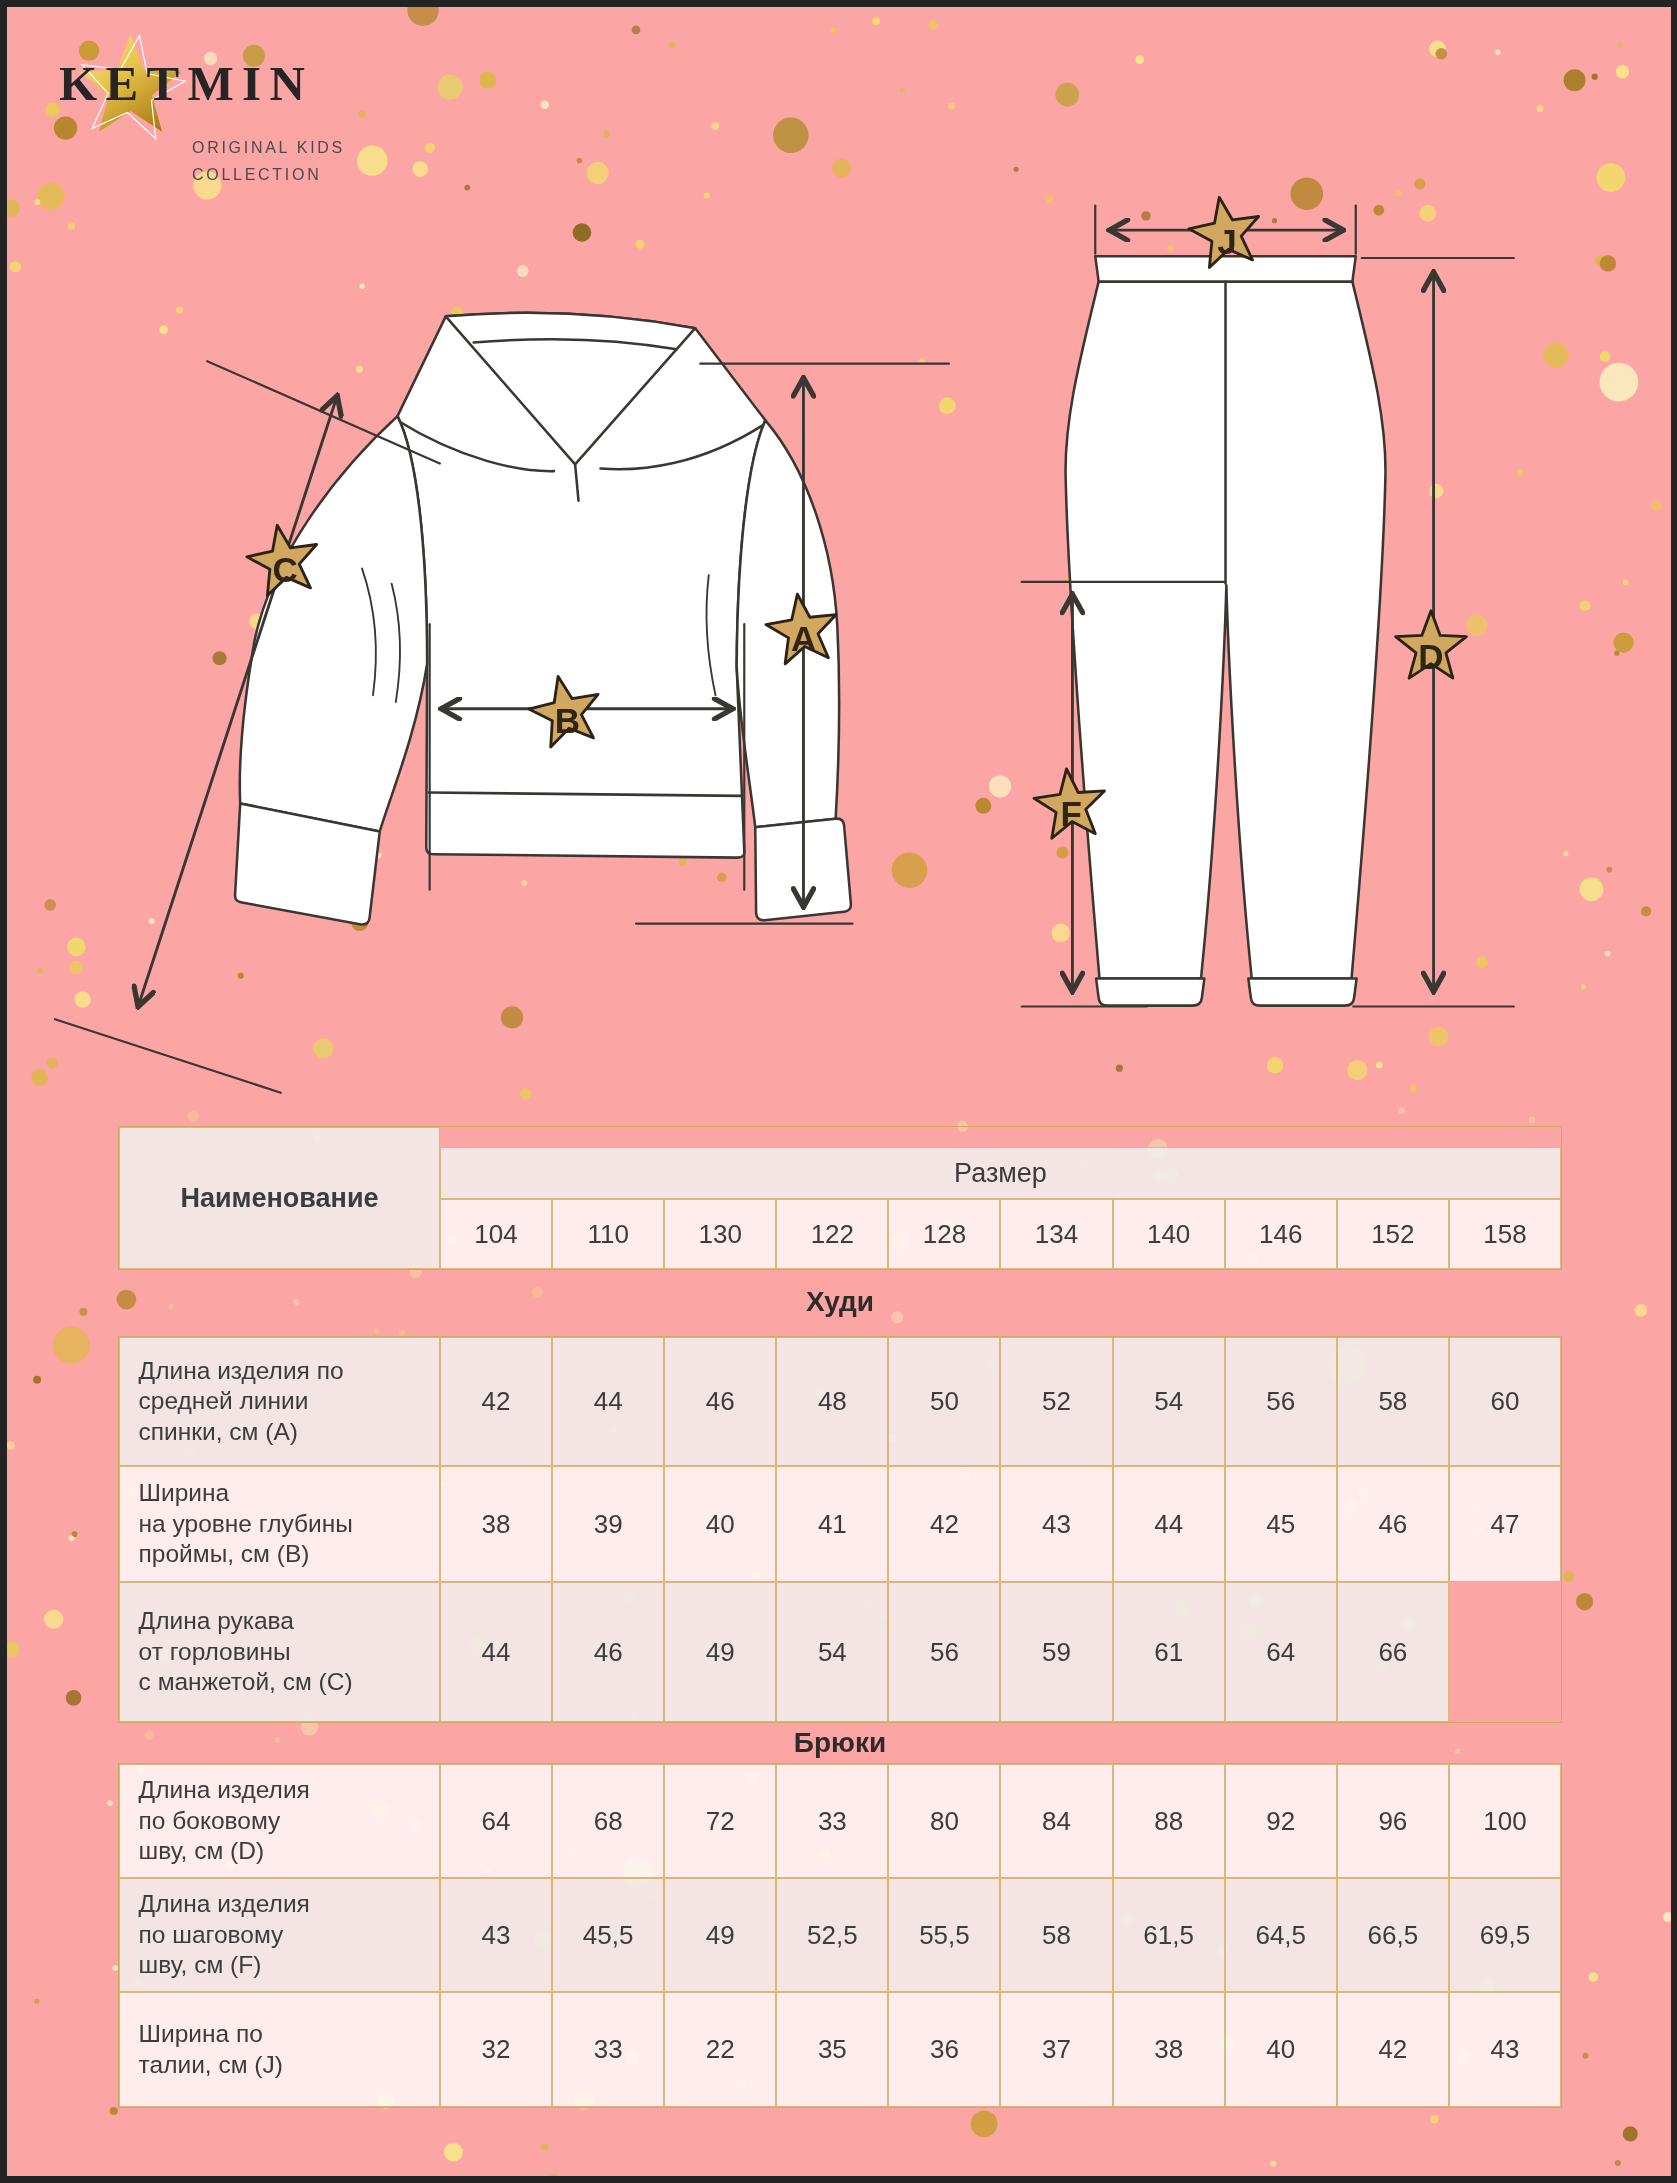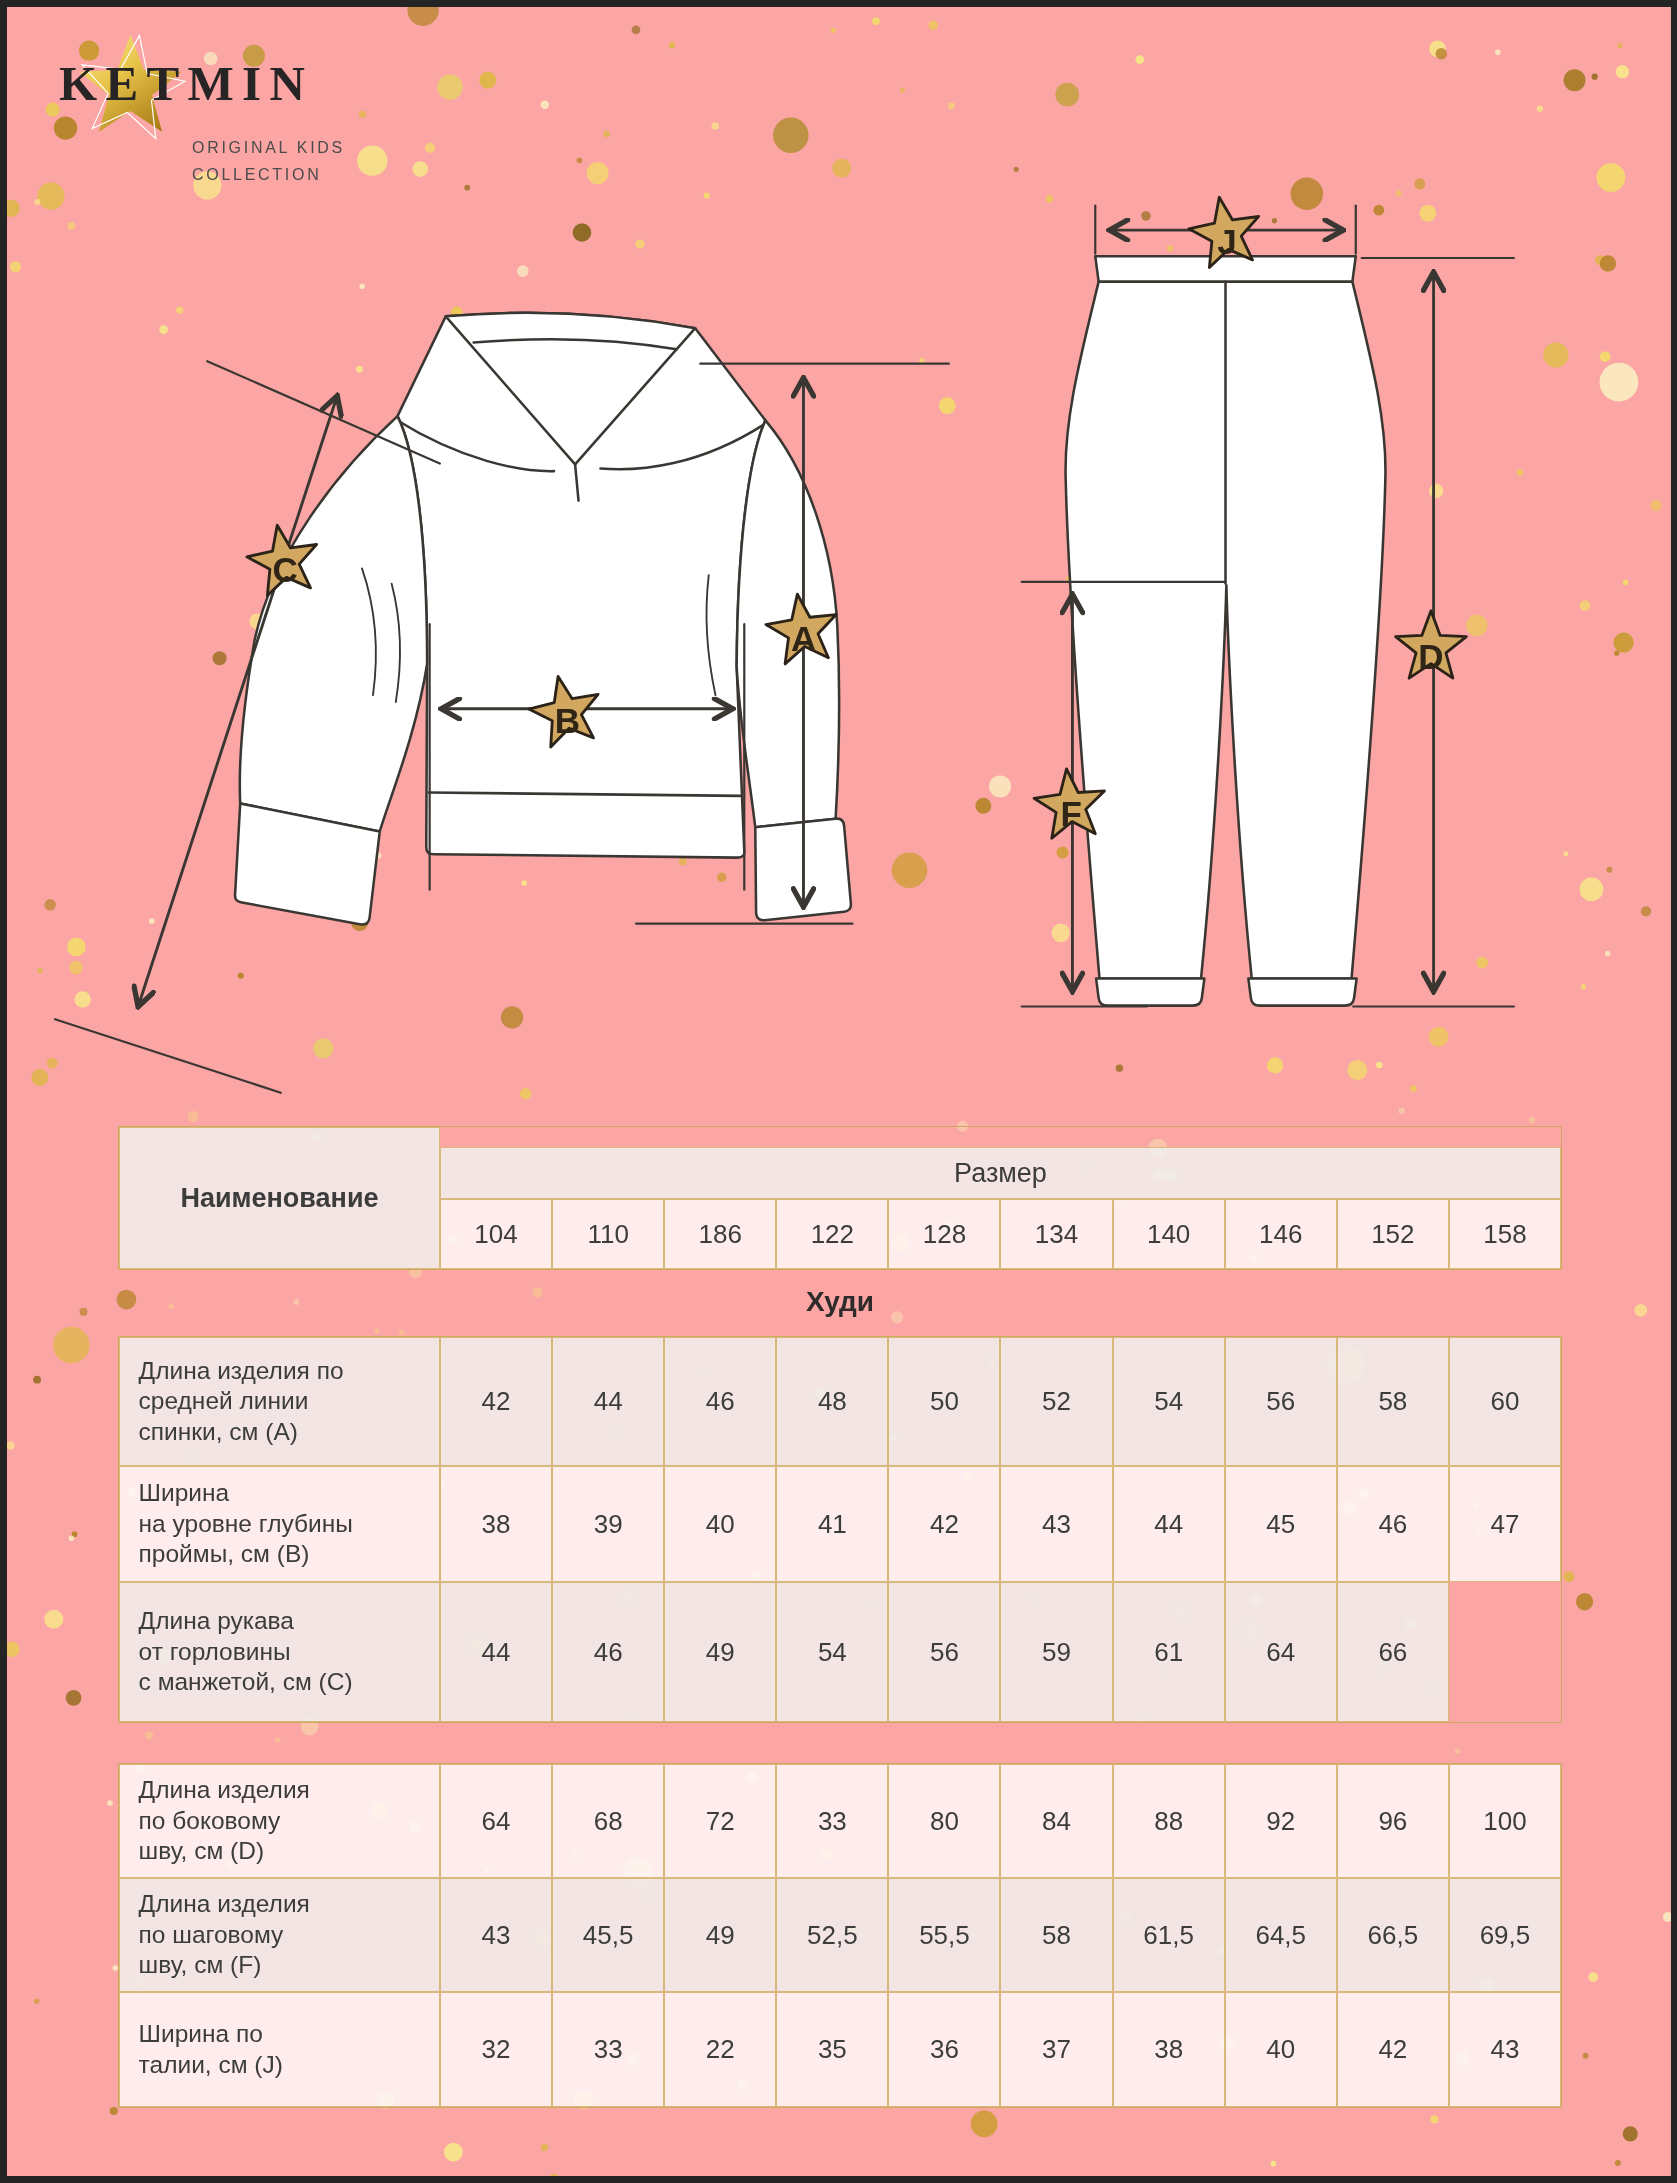--- a/index.html
+++ b/index.html
@@ -425,21 +425,21 @@
         <polygon points="50,9 61.3,39.4 93.7,40.8 68.4,61 77,92.2 50,74.3 23,92.2 31.6,61 6.3,40.8 38.7,39.4" fill="#d2a75f" stroke="#2b2218" stroke-width="3.5" stroke-linejoin="round"></polygon>
       </svg>
     <span>J</span>
   </div>
 
   <div class="tbl hdr">
     <div class="c shade name-cell">Наименование</div>
     <div class="c shade razmer">Размер</div>
     <div class="c plain sz">104</div>
     <div class="c plain sz">110</div>
-    <div class="c plain sz">186</div>
+    <div class="c plain sz">130</div>
     <div class="c plain sz">122</div>
     <div class="c plain sz">128</div>
     <div class="c plain sz">134</div>
     <div class="c plain sz">140</div>
     <div class="c plain sz">146</div>
     <div class="c plain sz">152</div>
     <div class="c plain sz">158</div>
   </div>
 
   <div class="section-title s1">Худи</div>
@@ -480,20 +480,21 @@
     <div class="c shade val">46</div>
     <div class="c shade val">49</div>
     <div class="c shade val">54</div>
     <div class="c shade val">56</div>
     <div class="c shade val">59</div>
     <div class="c shade val">61</div>
     <div class="c shade val">64</div>
     <div class="c shade val">66</div>
   </div>
 
+  <div class="section-title s2">Брюки</div>
 
   <div class="tbl body2">
     <div class="c plain lab">Длина изделия
 по боковому
 шву, см (D)</div>
     <div class="c plain val">64</div>
     <div class="c plain val">68</div>
     <div class="c plain val">72</div>
     <div class="c plain val">33</div>
     <div class="c plain val">80</div>

